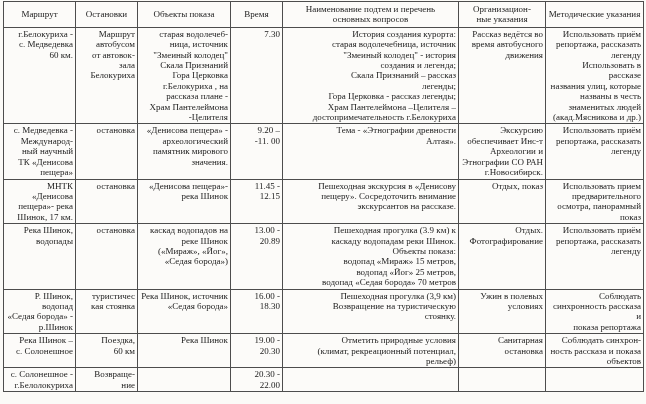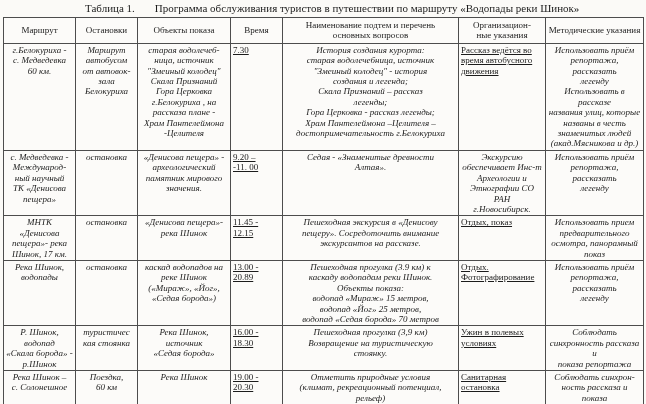--- a/index.html
+++ b/index.html
@@ -37,31 +37,28 @@
     padding: 1px 2px;
     white-space: pre-line;
     overflow: hidden;
     word-wrap: break-word;
   }
   table.program th {
     text-align: center;
     vertical-align: middle;
     padding: 2px 1px;
   }
-  .tc { text-align: left; text-decoration: underline; }
-  .tl { text-align: center; font-style: italic; }
+  .tc { text-align: right; }
+  .tl { text-align: right; }
 </style>
 </head>
 <body>
 
 <div class="page">
 
-  <div class="title-line">
-    <span class="title-label">Таблица 1.</span><span>Программа обслуживания туристов в путешествии по маршруту «Водопады реки Шинок»</span>
-  </div>
 
   <table class="program">
     <colgroup>
       <col style="width:72px">
         <col style="width:62px">
         <col style="width:93px">
         <col style="width:52px">
         <col style="width:176px">
         <col style="width:87px">
         <col style="width:98px">
@@ -126,21 +123,21 @@
 ный научный
 ТК «Денисова
 пещера»</td>
         <td class="tl">остановка</td>
         <td class="tl">«Денисова пещера» -
 археологический
 памятник мирового
 значения.</td>
         <td class="tc">9.20 –
 -11. 00</td>
-        <td class="tl">Седая  -  «Знаменитые  древности
+        <td class="tl">Тема  -  «Этнографии  древности
 Алтая».</td>
         <td class="tl">Экскурсию
 обеспечивает Инс-т
 Археологии и
 Этнографии СО РАН
 г.Новосибирск.</td>
         <td class="tl">Использовать приём
 репортажа, рассказать
 легенду</td>
       </tr>
@@ -180,21 +177,21 @@
 водопад «Йог» 25 метров,
 водопад «Седая борода» 70 метров</td>
         <td class="tc">Отдых.
 Фотографирование</td>
         <td class="tl">Использовать приём
 репортажа, рассказать
 легенду</td>
       </tr>
       <tr>
         <td class="tl">Р. Шинок, водопад
-«Скала борода» -
+«Седая борода» -
 р.Шинок</td>
         <td class="tl">туристичес
 кая стоянка</td>
         <td class="tl">Река Шинок, источник
 «Седая борода»</td>
         <td class="tc">16.00 -
 18.30</td>
         <td class="tl">Пешеходная  прогулка  (3,9  км)
 Возвращение  на  туристическую
 стоянку.</td>

